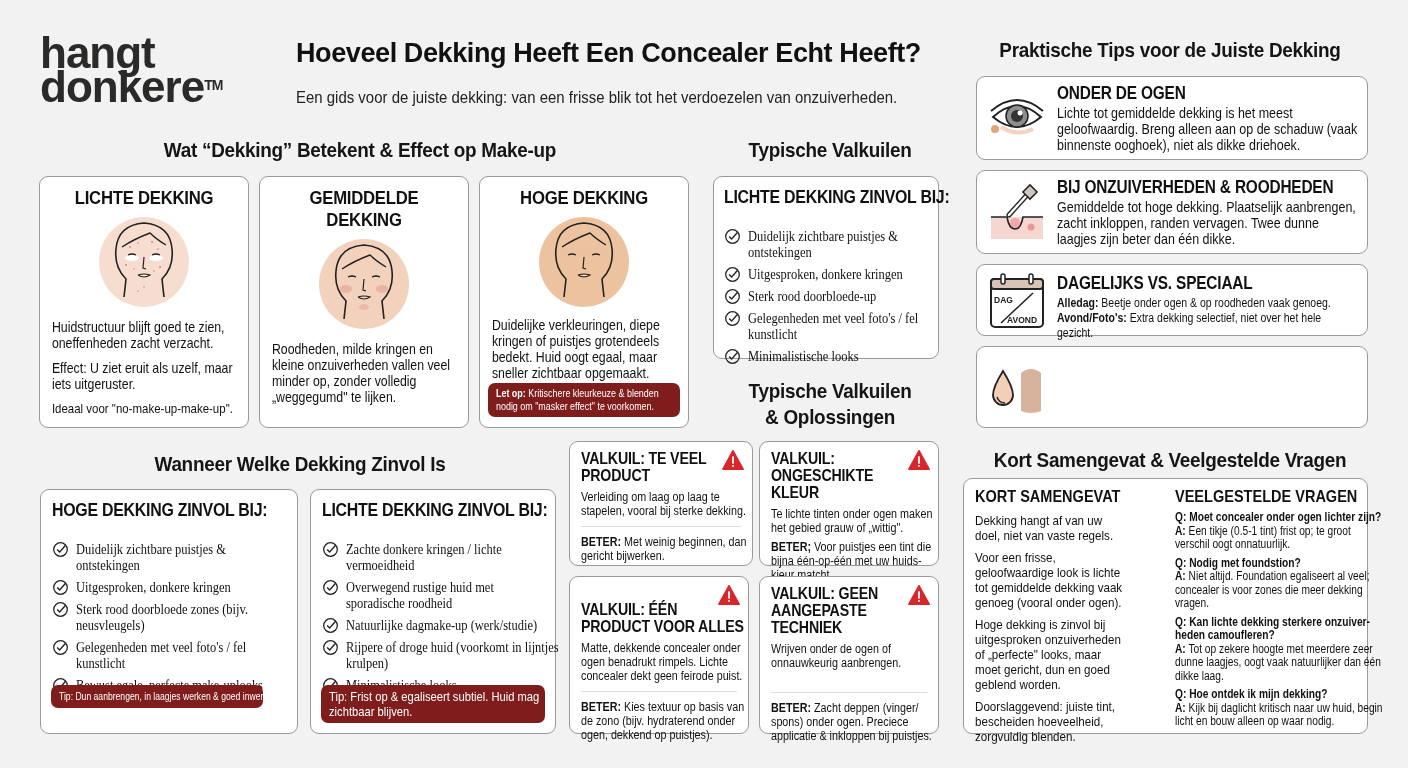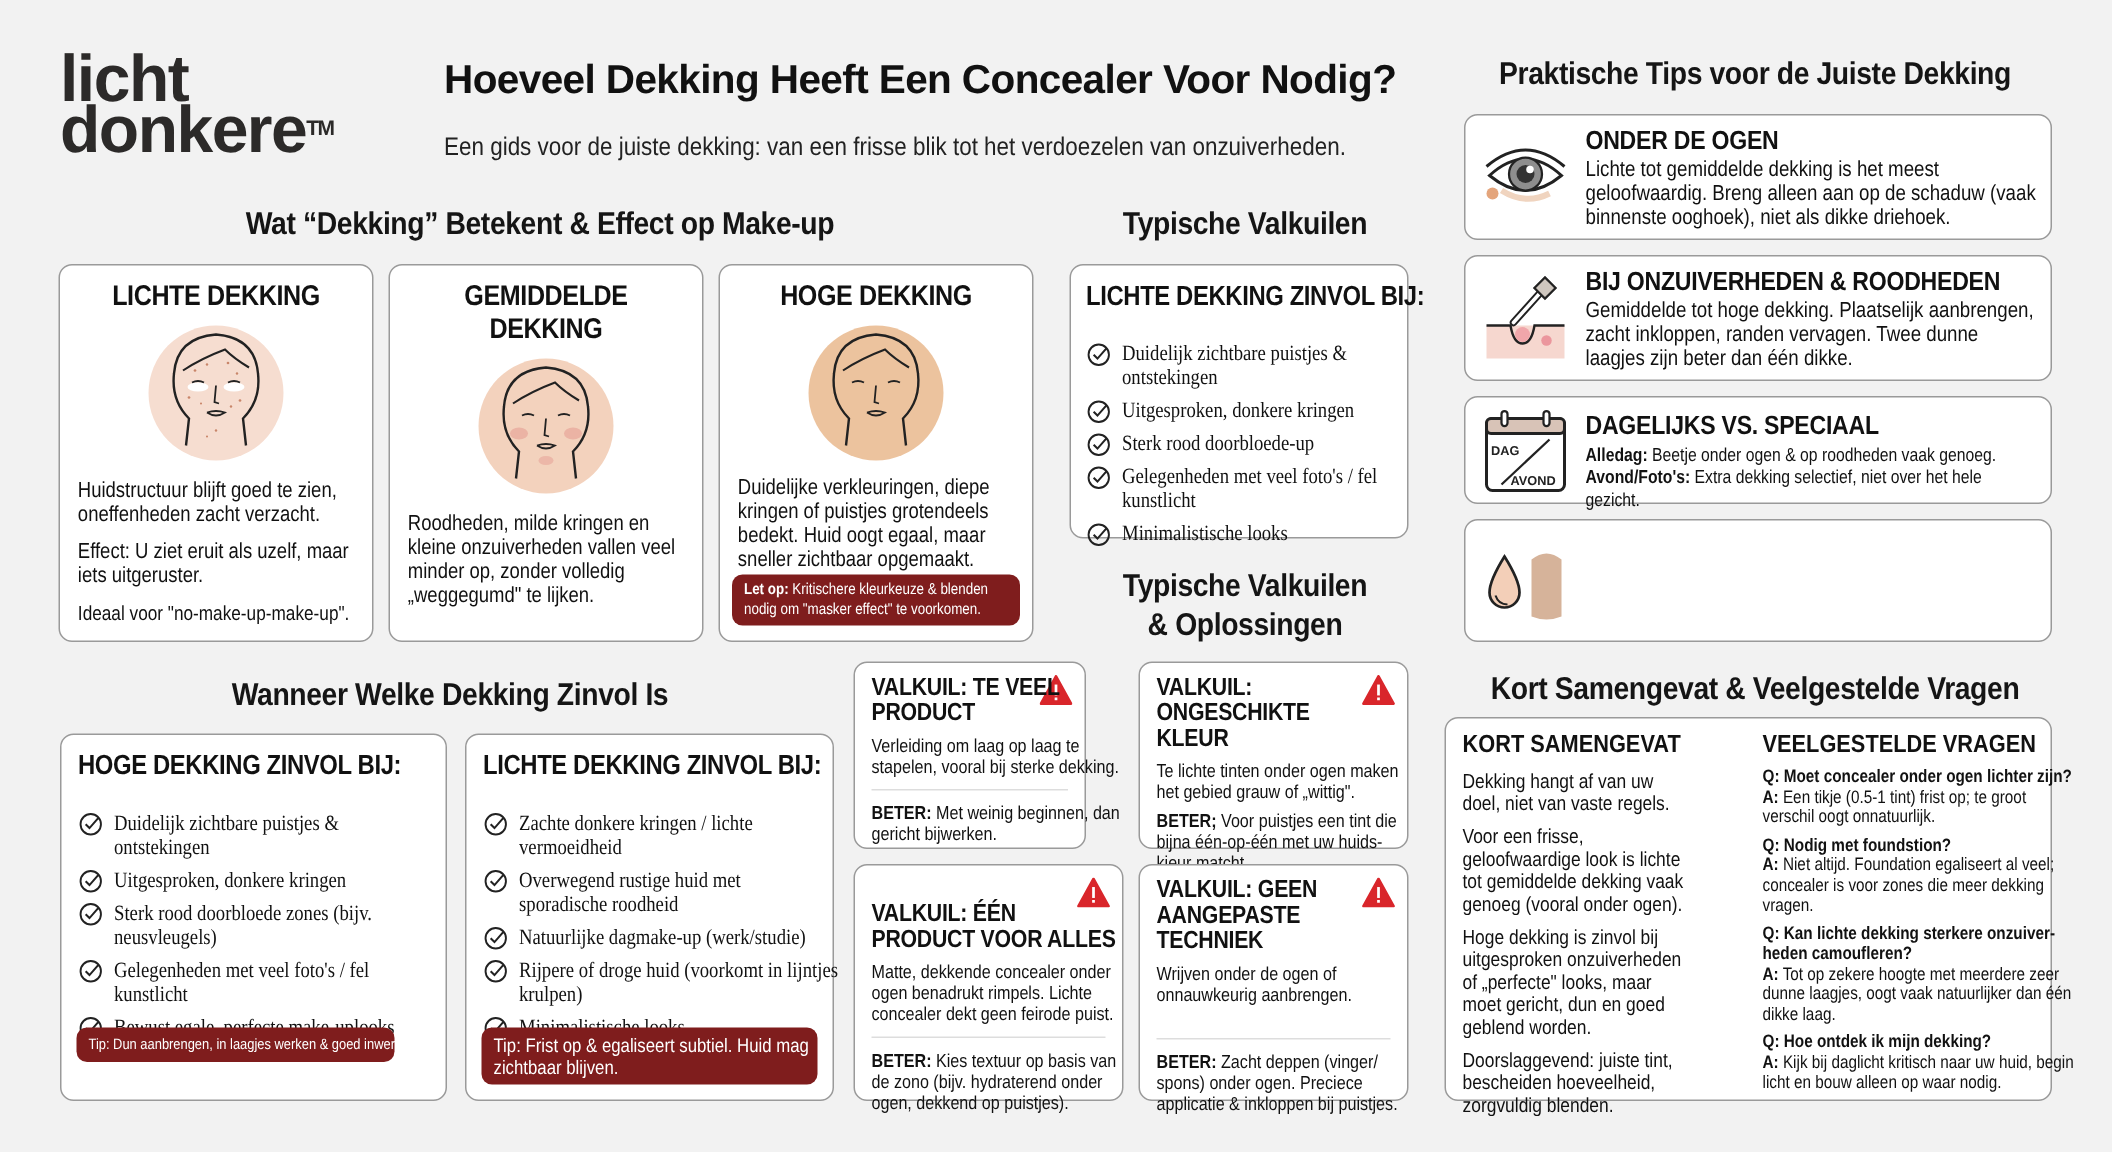--- a/index.html
+++ b/index.html
@@ -72,24 +72,24 @@
   .sum-h { font-weight: bold; font-size: 16.5px; transform: scaleX(0.88); transform-origin: left; white-space: nowrap; }
   .sum-p { font-size: 13.5px; line-height: 15px; margin-top: 7px; width: 180px; transform: scaleX(0.86); transform-origin: left top; }
   .faq-q { font-weight: bold; font-size: 12px; line-height: 13.5px; margin-top: 5px; }
   .faq-a { font-size: 12px; line-height: 13.5px; }
   .faq-wrap { width: 250px; transform: scaleX(0.85); transform-origin: left top; }
 </style>
 </head>
 <body>
 
 <div class="abs logo">
-  <div>licht</div>
+  <div>hangt</div>
   <div><span>donkere</span><span class="tm">TM</span></div>
 </div>
-<div class="abs title">Hoeveel Dekking Heeft Een Concealer Voor Nodig?</div>
+<div class="abs title">Hoeveel Dekking Heeft Een Concealer Echt Heeft?</div>
 <div class="abs subtitle">Een gids voor de juiste dekking: van een frisse blik tot het verdoezelen van onzuiverheden.</div>
 
 <div class="h-section" style="left:120px; top:138px; width:480px;">Wat “Dekking” Betekent &amp; Effect op Make-up</div>
 <div class="h-section" style="left:700px; top:138px; width:260px;">Typische Valkuilen</div>
 <div class="h-section" style="left:100px; top:452px; width:400px;">Wanneer Welke Dekking Zinvol Is</div>
 <div class="h-section" style="left:700px; top:378px; width:260px; line-height:26px;">
   <div>Typische Valkuilen</div>
   <div>&amp; Oplossingen</div>
 </div>
 <div class="h-section" style="left:960px; top:38px; width:420px;">Praktische Tips voor de Juiste Dekking</div>
@@ -287,21 +287,21 @@
           <path d="M6 10 L9 13 L16 5" fill="none" stroke="#222" stroke-width="1.6"></path>
         </svg>
         <span class="txt">Minimalistische looks</span>
       </li>
   </ul>
   <div class="orange-tip" style="position:absolute; left:10px; top:195px; width:224px; font-size:13px; line-height:15px; padding:4px 8px;">
     <span class="narrow" style="width:250px;">Tip: Frist op &amp; egaliseert subtiel. Huid mag zichtbaar blijven.</span>
   </div>
 </div>
 
-<div class="card" style="left:569px; top:441px; width:155px; height:125px; padding:8px 11px;">
+<div class="card" style="left:569px; top:441px; width:184px; height:125px; padding:8px 11px;">
   <svg class="warn" viewBox="0 0 24 22">
       <path d="M12 1 L23 21 L1 21 Z" fill="#d9262b" stroke="#d9262b" stroke-linejoin="round" stroke-width="2"></path>
       <rect x="11" y="7" width="2" height="8" fill="#fff"></rect>
       <rect x="11" y="16.5" width="2" height="2" fill="#fff"></rect>
     </svg>
   <div class="pit-title" style="width:160px;">VALKUIL: TE VEEL PRODUCT</div>
   <div class="pit-body">Verleiding om laag op laag te stapelen, vooral bij sterke dekking.</div>
   <div class="pit-div"></div>
   <div class="pit-body" style="margin-top:0;"><b>BETER:</b> <span>Met weinig beginnen, dan gericht bijwerken.</span></div>
 </div>

